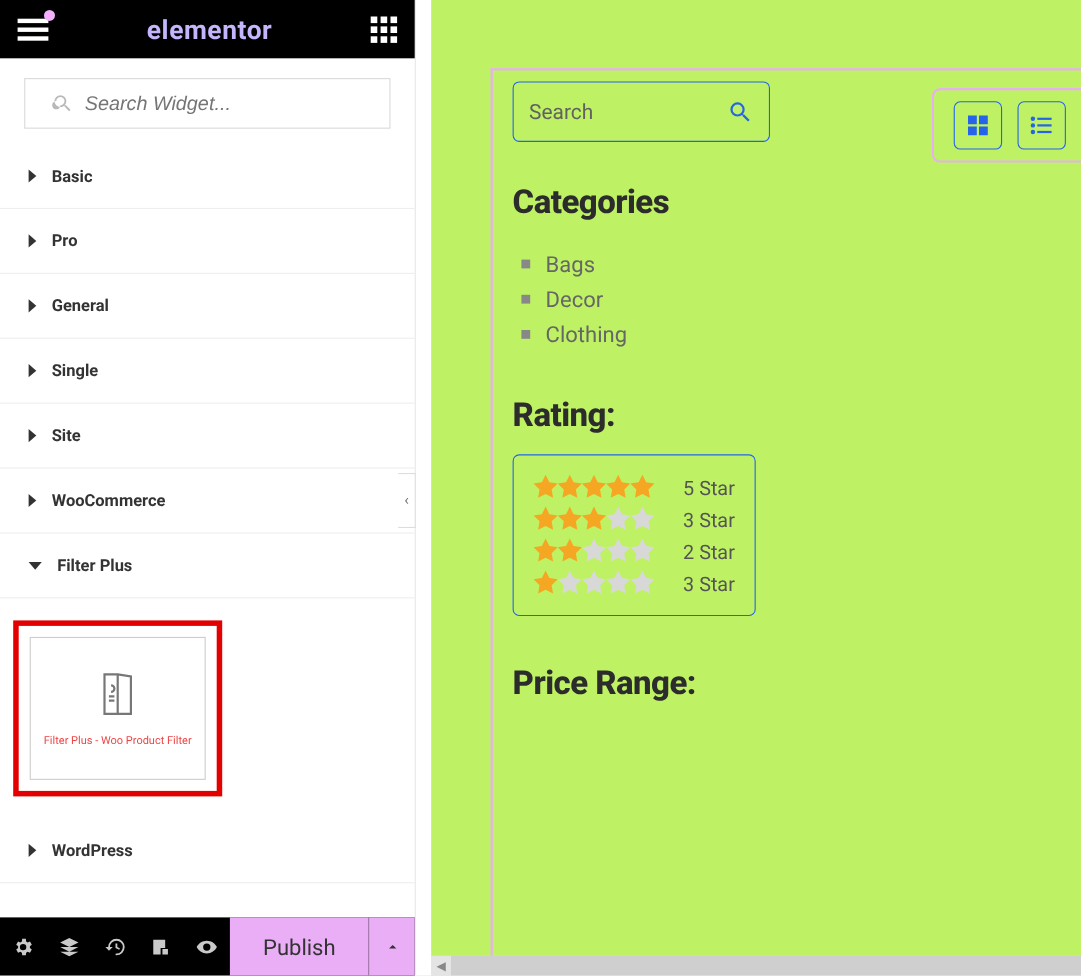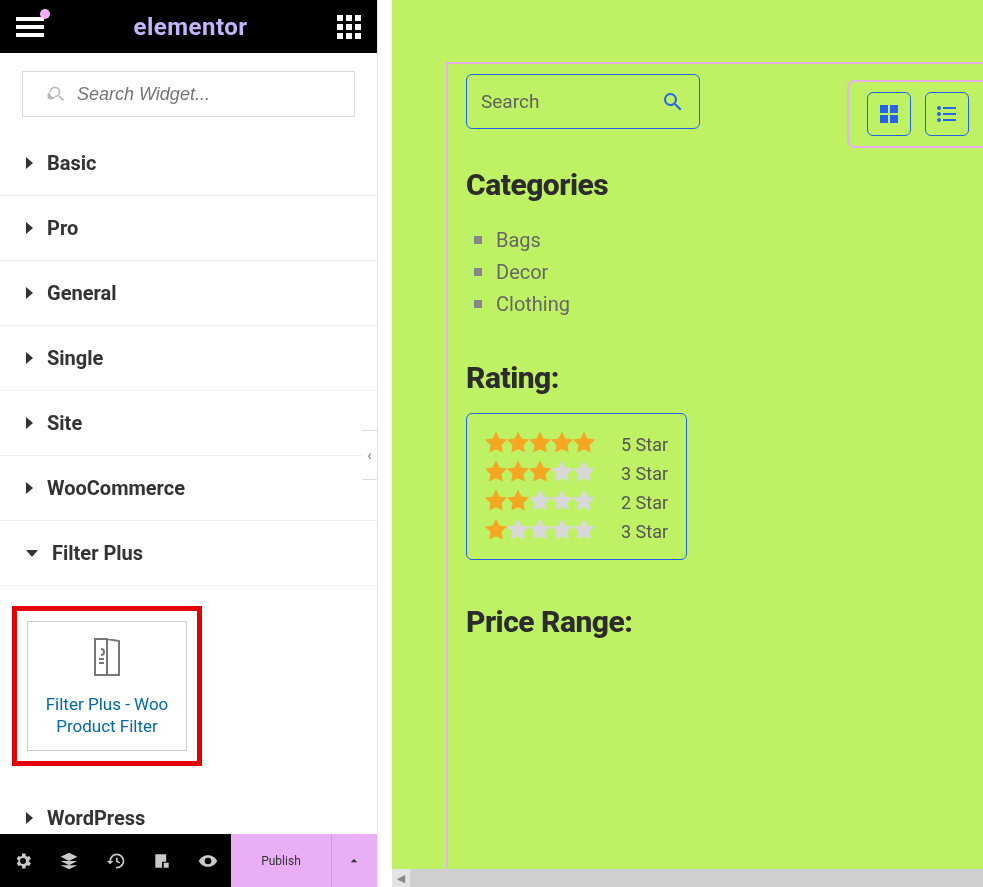--- a/index.html
+++ b/index.html
@@ -15,39 +15,39 @@
   .brand { font-size:24px; font-weight:700; letter-spacing:.5px; }
   .apps-icon { display:grid; grid-template-columns:repeat(3,6px); grid-template-rows:repeat(3,6px); gap:3px; cursor:pointer; }
   .apps-icon span { width:6px; height:6px; background:#fff; }
 
   .search-wrap { padding:18px 22px 14px 22px; }
   .search-box { display:flex; align-items:center; height:46px; border:1px solid #d9d9d9; padding:0 24px; }
   .search-box svg { width:20px; height:20px; fill:#b9b9b9; margin-right:10px; }
   .search-box input { border:none; outline:none; font-size:18px; font-style:italic; color:#999; flex:1; background:transparent; }
 
   .panel-categories { flex:1; overflow:auto; }
-  .cat-item { display:flex; align-items:center; padding:20px 26px; font-size:20px; font-weight:700; color:#333; border-bottom:1px solid #eee; cursor:pointer; }
+  .cat-item { display:flex; align-items:center; padding:20px 26px; font-size:15px; font-weight:700; color:#333; border-bottom:1px solid #eee; cursor:pointer; }
   .cat-item .caret { margin-right:14px; width:0; height:0; border-top:6px solid transparent; border-bottom:6px solid transparent; border-left:7px solid #333; }
   .cat-item.open .caret { border-left:none; border-top:7px solid #333; border-right:6px solid transparent; border-left:6px solid transparent; border-bottom:none; }
 
   .widget-grid { padding:20px 12px; }
   .highlight-box { border:5px solid #e30000; padding:10px; width:190px; }
   .widget-card { border:1px solid #ccc; width:160px; height:130px; display:flex; flex-direction:column; align-items:center; justify-content:center; text-align:center; padding:8px; cursor:grab; }
   .widget-card .w-icon { margin-bottom:10px; }
   .widget-card .w-icon svg { width:40px; height:44px; stroke:#777; fill:none; stroke-width:2; }
-  .widget-card .w-title { font-size:17px; color:#0369a1; line-height:1.3; }
+  .widget-card .w-title { font-size:10px; color:#ef4444; line-height:1.3; }
 
   
   .collapse-handle { position:absolute; right:-1px; top:430px; width:16px; height:50px; background:#fff; border:1px solid #ddd; border-left:none; display:flex; align-items:center; justify-content:center; font-size:14px; color:#777; cursor:pointer; }
 
   
   .editor-footer { height:53px; background:#000; display:flex; align-items:center; color:#b8b8b8; }
   .foot-ic { width:48px; height:100%; display:flex; align-items:center; justify-content:center; cursor:pointer; }
   .foot-ic svg { width:20px; height:20px; fill:#c9c9c9; }
-  .publish-btn { flex:0 0 auto; margin-left:auto; height:100%; background:#e9aef6; color:#333; padding:0 30px; display:flex; align-items:center; font-size:12px; cursor:pointer; }
+  .publish-btn { flex:0 0 auto; margin-left:auto; height:100%; background:#e9aef6; color:#333; padding:0 30px; display:flex; align-items:center; font-size:20px; cursor:pointer; }
   .publish-caret { width:48px; height:100%; background:#e9aef6; display:flex; align-items:center; justify-content:center; border-left:1px solid rgba(0,0,0,.1); cursor:pointer; }
   .publish-caret svg { width:16px; height:16px; fill:#333; }
 
   
   .preview { flex:1; height:100%; display:flex; flex-direction:column; background:#bef264; overflow:hidden;margin-left:14px; }
   .preview-body { flex:1; position:relative; padding:62px 0 0 54px; }
   .selection-frame { position:absolute; left:54px; right:0; top:62px; bottom:0; border:2px solid #e9aef6; border-right:none; border-bottom:none; }
   .filter-panel { position:relative; padding:12px 0 30px 20px; width:320px; }
   .f-search { width:234px; height:55px; border:1.8px solid #2563eb; border-radius:6px; display:flex; align-items:center; padding:0 14px; margin-bottom:38px; }
   .f-search span { flex:1; color:#616161; font-size:19px; }

